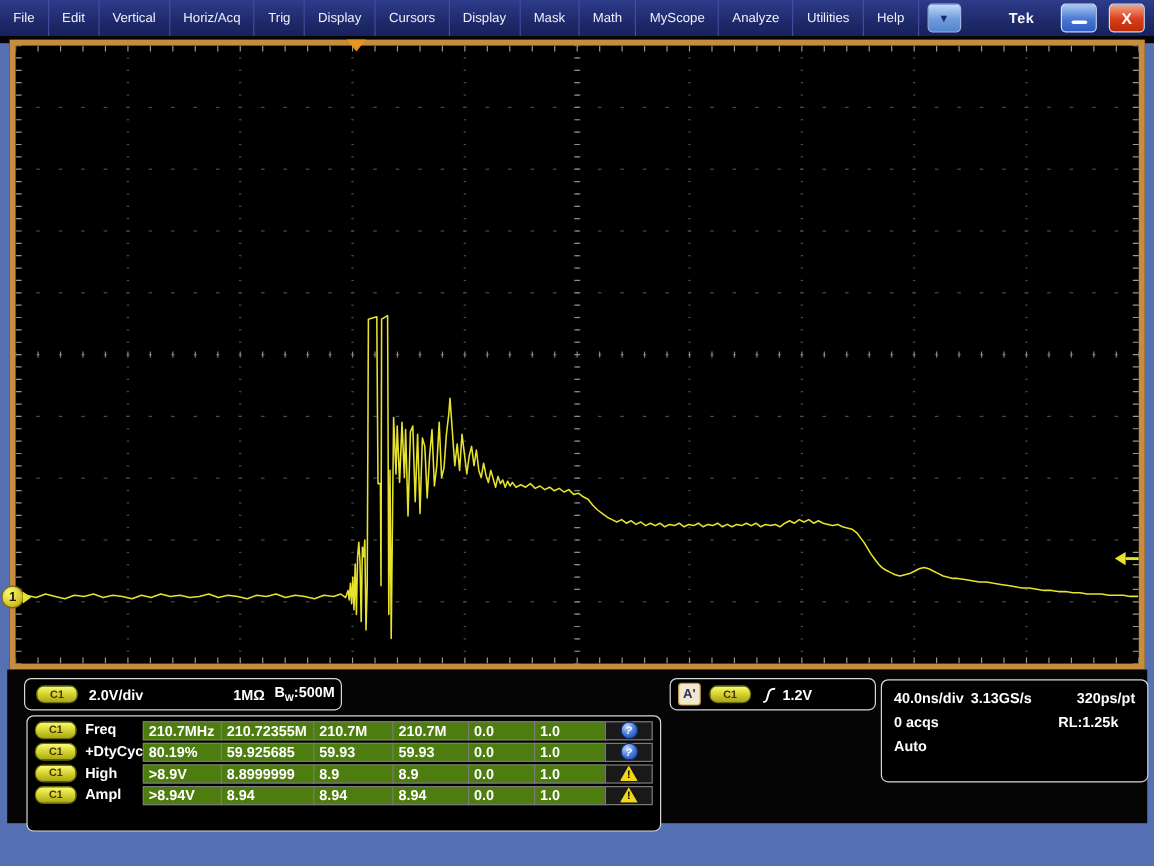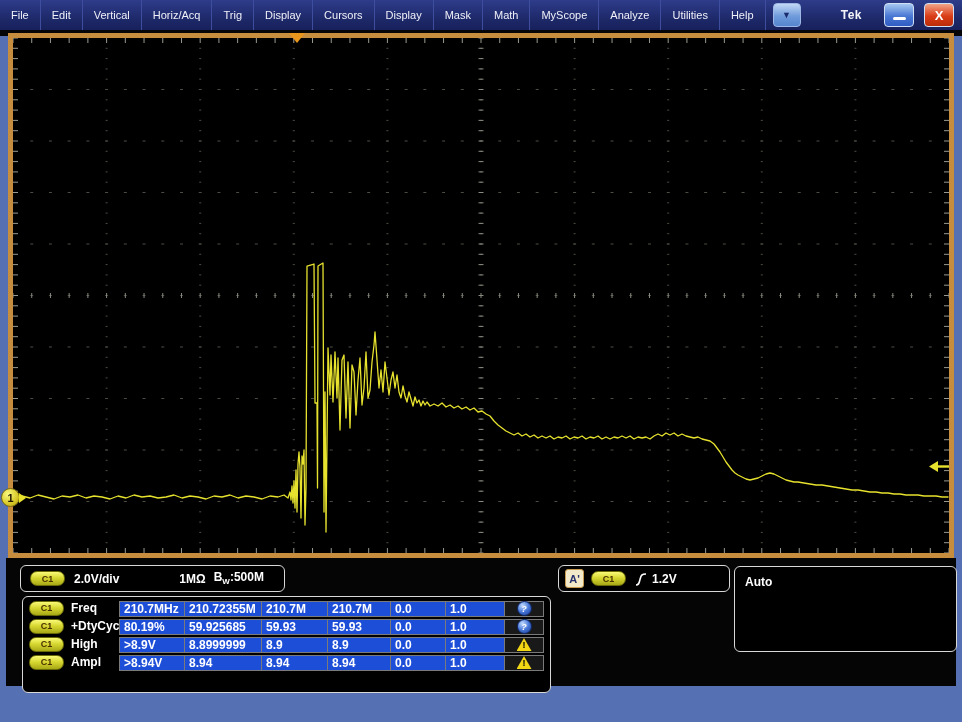--- a/index.html
+++ b/index.html
@@ -89,21 +89,21 @@
   .yellow-text{color:#ece80a;}
   sub{font-size:8px;}
 
   
   .mgrid{display:grid;grid-template-columns:96px 65px 77px 66px 63px 55px 59px 40px;align-items:center;}
   .mhead{height:17px;margin-top:2px;}
   .mhead span{text-align:center;font-size:12px;}
   .mrow{height:18px;}
   .mlabel{display:flex;align-items:center;gap:7px;padding-left:6px;height:18px;}
   .mcell{
-    background:#1d4ed8;border:1px solid #7a7a7a;height:16px;box-sizing:border-box;
+    background:#4d7c0f;border:1px solid #7a7a7a;height:16px;box-sizing:border-box;
     display:flex;align-items:center;padding-left:4px;font-size:12px;
     margin-right:-1px;margin-bottom:-1px;
   }
   .micell{
     background:#191919;border:1px solid #7a7a7a;height:16px;box-sizing:border-box;
     display:flex;align-items:center;justify-content:center;margin-bottom:-1px;
   }
   .q-icon{
     width:13px;height:13px;border-radius:50%;
     background:radial-gradient(circle at 35% 28%,#c2dbff,#4878d8 50%,#173890);
@@ -1352,34 +1352,45 @@
 <div class="chan-marker">
   <div class="chan-circle">1</div>
   <div class="chan-arrow"></div>
 </div>
 
 <div class="bottom-area">
 
   <div class="panel v-panel">
     <span class="c1badge">C1</span>
     <span style="margin-left:9px;">2.0V/div</span>
-    <span style="margin-left:60px;">1MΩ</span>
+    <span style="margin-left:75px;">1MΩ</span>
     <span style="margin-left:8px;"><span>B</span><sub>W</sub><span>:500M</span></span>
   </div>
 
   <div class="panel t-panel">
     <span class="a-badge">A'</span>
     <span class="c1badge" style="margin-left:7px;">C1</span>
     <svg width="14" height="18" viewBox="0 0 14 18" style="margin-left:8px;">
       <path d="M2,15 C5,15 5,13 6,9.5 C7,6 7,4 12,4" fill="none" stroke="#fff" stroke-width="1.6"></path>
     </svg>
     <span style="margin-left:4px;">1.2V</span>
   </div>
 
   <div class="panel h-panel">
+    <div class="hrow">
+      <span>40.0ns/div</span>
+      <span style="margin-left:6px;">3.13GS/s</span>
+      <span style="flex:1"></span>
+      <span>320ps/pt</span>
+    </div>
+    <div class="hrow">
+      <span>0 acqs</span>
+      <span style="flex:1"></span>
+      <span style="margin-right:14px;">RL:1.25k</span>
+    </div>
     <div class="hrow">
       <span>Auto</span>
     </div>
   </div>
 
   <div class="panel m-panel">
 
     <div class="mgrid mrow">
       <div class="mlabel">
           <span class="c1badge">C1</span>

